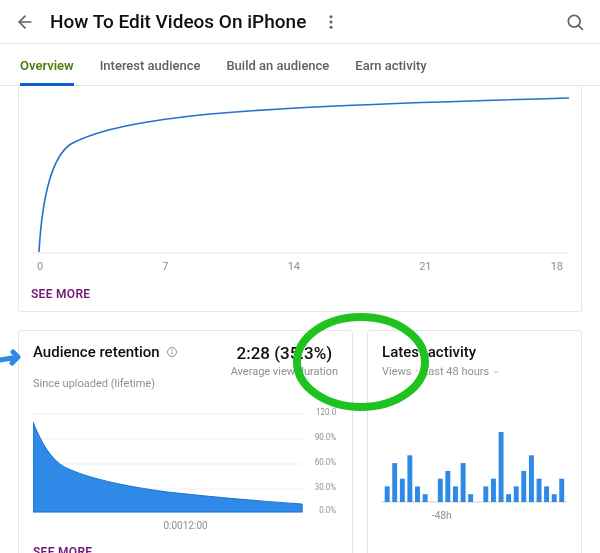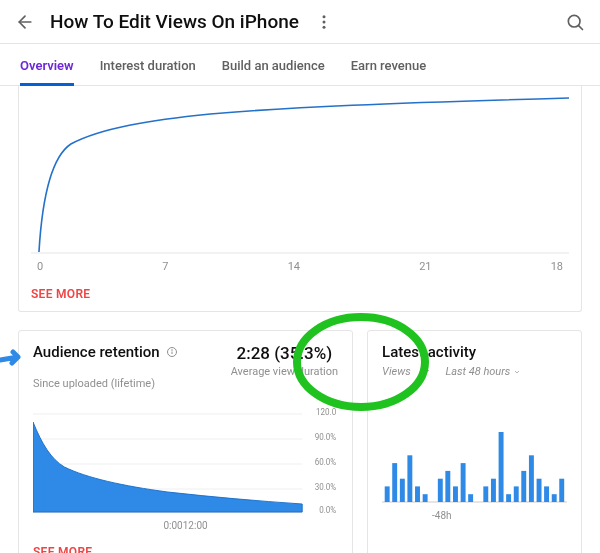--- a/index.html
+++ b/index.html
@@ -39,21 +39,21 @@
     font-size: 13px;
     color:#606060;
     border-bottom: 1px solid #e5e5e5;
   }
   .tab {
     padding-bottom: 10px;
     cursor:pointer;
     font-weight: 500;
   }
   .tab.active {
-    color: #6d28d9;
+    color: #4d7c0f;
     border-bottom: 3px solid #065fd4;
     margin-bottom:-1px;
     font-weight: 600;
   }
 
   .main-chart-card {
     margin: 0 18px;
     border: 1px solid #e5e5e5;
     border-top: none;
     border-radius: 0 0 3px 3px;
@@ -64,21 +64,21 @@
     height: 160px;
   }
   .x-ticks {
     display:flex;
     justify-content: space-between;
     font-size: 11px;
     color:#909090;
     padding: 2px 6px 0 6px;
   }
   .see-more {
-    color:#ef4444;
+    color:#701a75;
     font-size: 12px;
     font-weight:600;
     letter-spacing: 0.3px;
     margin-top: 14px;
     cursor:pointer;
   }
 
   .cards-row {
     display:flex;
     gap: 14px;
@@ -122,22 +122,21 @@
     font-size: 11px;
     color:#909090;
     margin-top:2px;
   }
   .latest .sub-row {
     font-size:11px;
     color:#909090;
     margin-top: 4px;
     display:flex;
     align-items:center;
-    gap:16px;
-    font-style:italic;
+    gap:4px;
   }
 
   .retention-chart {
     width:100%;
     height: 110px;
     margin-top: 14px;
   }
   .ret-x-ticks {
     display:flex;
     justify-content:center;
@@ -169,43 +168,43 @@
 </head>
 <body>
 
 <div class="header">
   <div class="icon-btn">
     <svg width="20" height="20" viewBox="0 0 24 24" fill="none" stroke="#606060" stroke-width="2" stroke-linecap="round" stroke-linejoin="round">
         <line x1="19" y1="12" x2="5" y2="12"></line>
         <polyline points="12 19 5 12 12 5"></polyline>
       </svg>
   </div>
-  <div class="title">How To Edit Views On iPhone</div>
+  <div class="title">How To Edit Videos On iPhone</div>
   <div class="icon-btn">
     <svg width="18" height="18" viewBox="0 0 24 24" fill="#606060">
         <circle cx="12" cy="5" r="2"></circle>
         <circle cx="12" cy="12" r="2"></circle>
         <circle cx="12" cy="19" r="2"></circle>
       </svg>
   </div>
   <div class="spacer"></div>
   <div class="icon-btn">
     <svg width="20" height="20" viewBox="0 0 24 24" fill="none" stroke="#606060" stroke-width="2" stroke-linecap="round">
         <circle cx="11" cy="11" r="7"></circle>
         <line x1="21" y1="21" x2="16.65" y2="16.65"></line>
       </svg>
   </div>
 </div>
 <div class="divider"></div>
 
 <div class="tabs">
   <div class="tab active">Overview</div>
-  <div class="tab">Interest duration</div>
+  <div class="tab">Interest audience</div>
   <div class="tab">Build an audience</div>
-  <div class="tab">Earn revenue</div>
+  <div class="tab">Earn activity</div>
 </div>
 
 <div class="main-chart-card">
   <svg class="main-chart" viewBox="0 0 540 160" preserveAspectRatio="none">
     <line x1="0" y1="159" x2="540" y2="159" stroke="#e5e5e5" stroke-width="1"></line>
     <path d="M 8 158 C 12 90, 25 60, 40 50 C 70 34, 120 26, 180 20 C 260 13, 360 9, 540 4" fill="none" stroke="#2471c9" stroke-width="1.6"></path>
   </svg>
   <div class="x-ticks">
     <span>0</span>
     <span>7</span>

